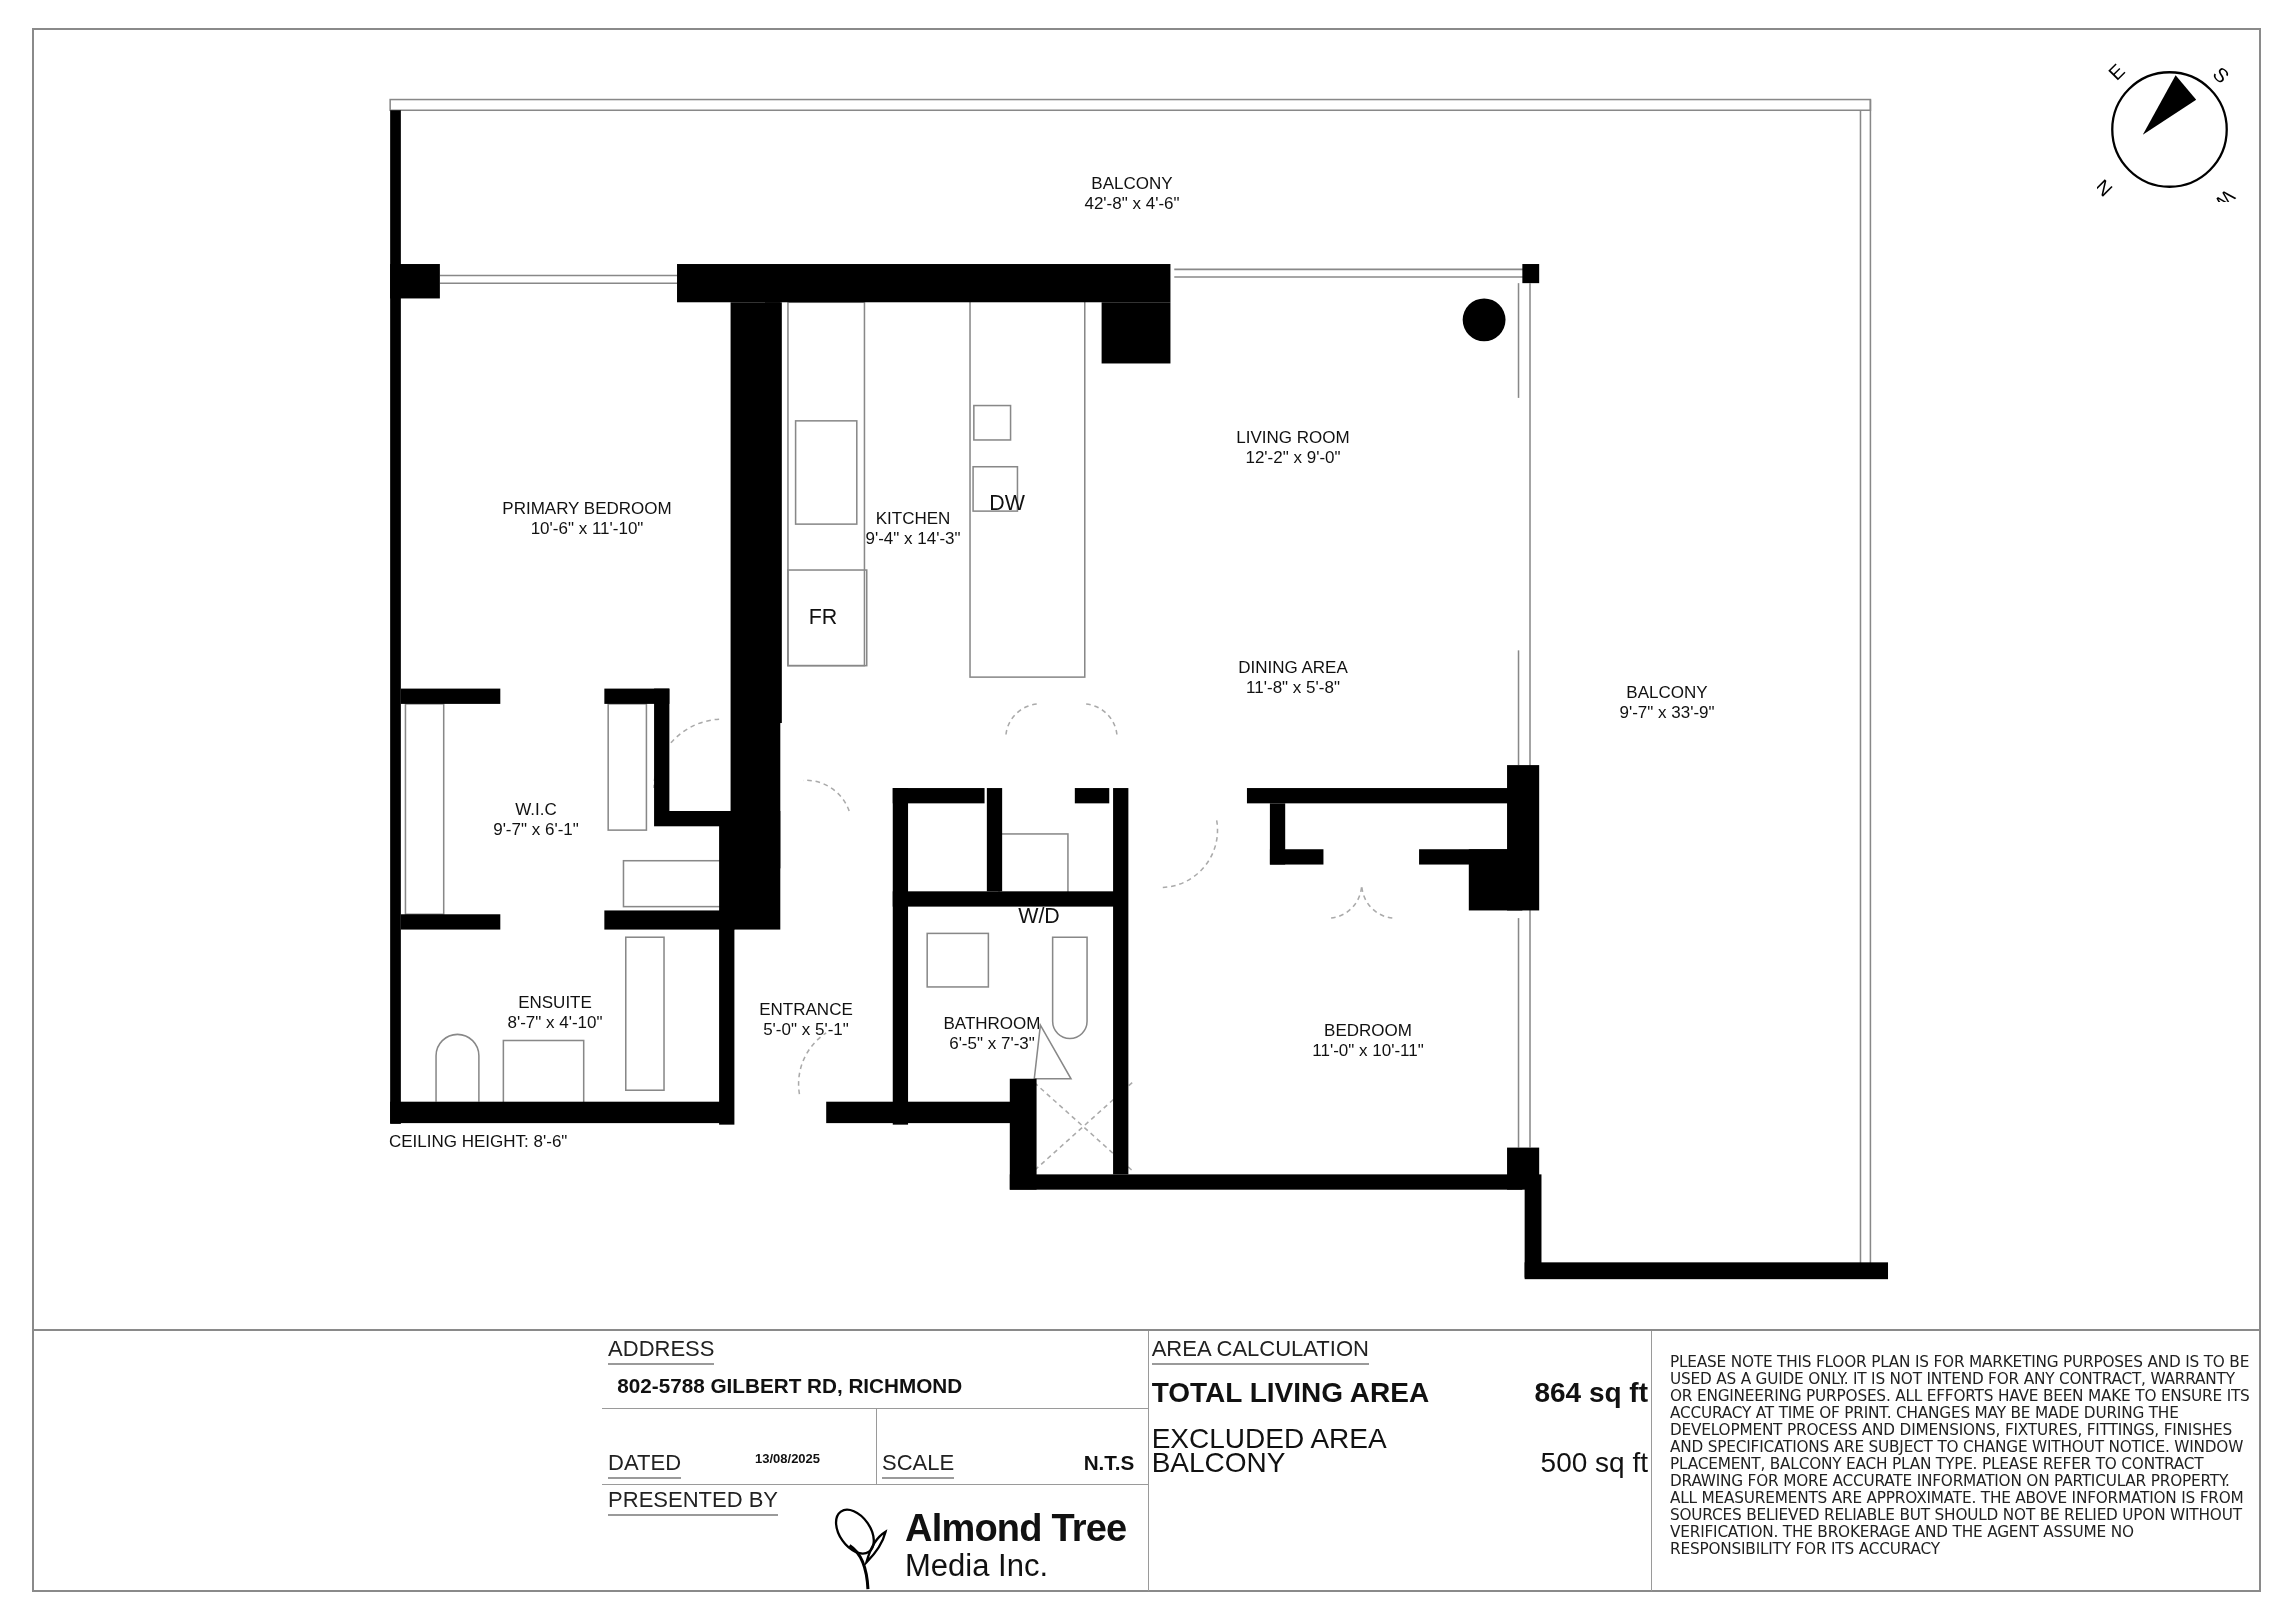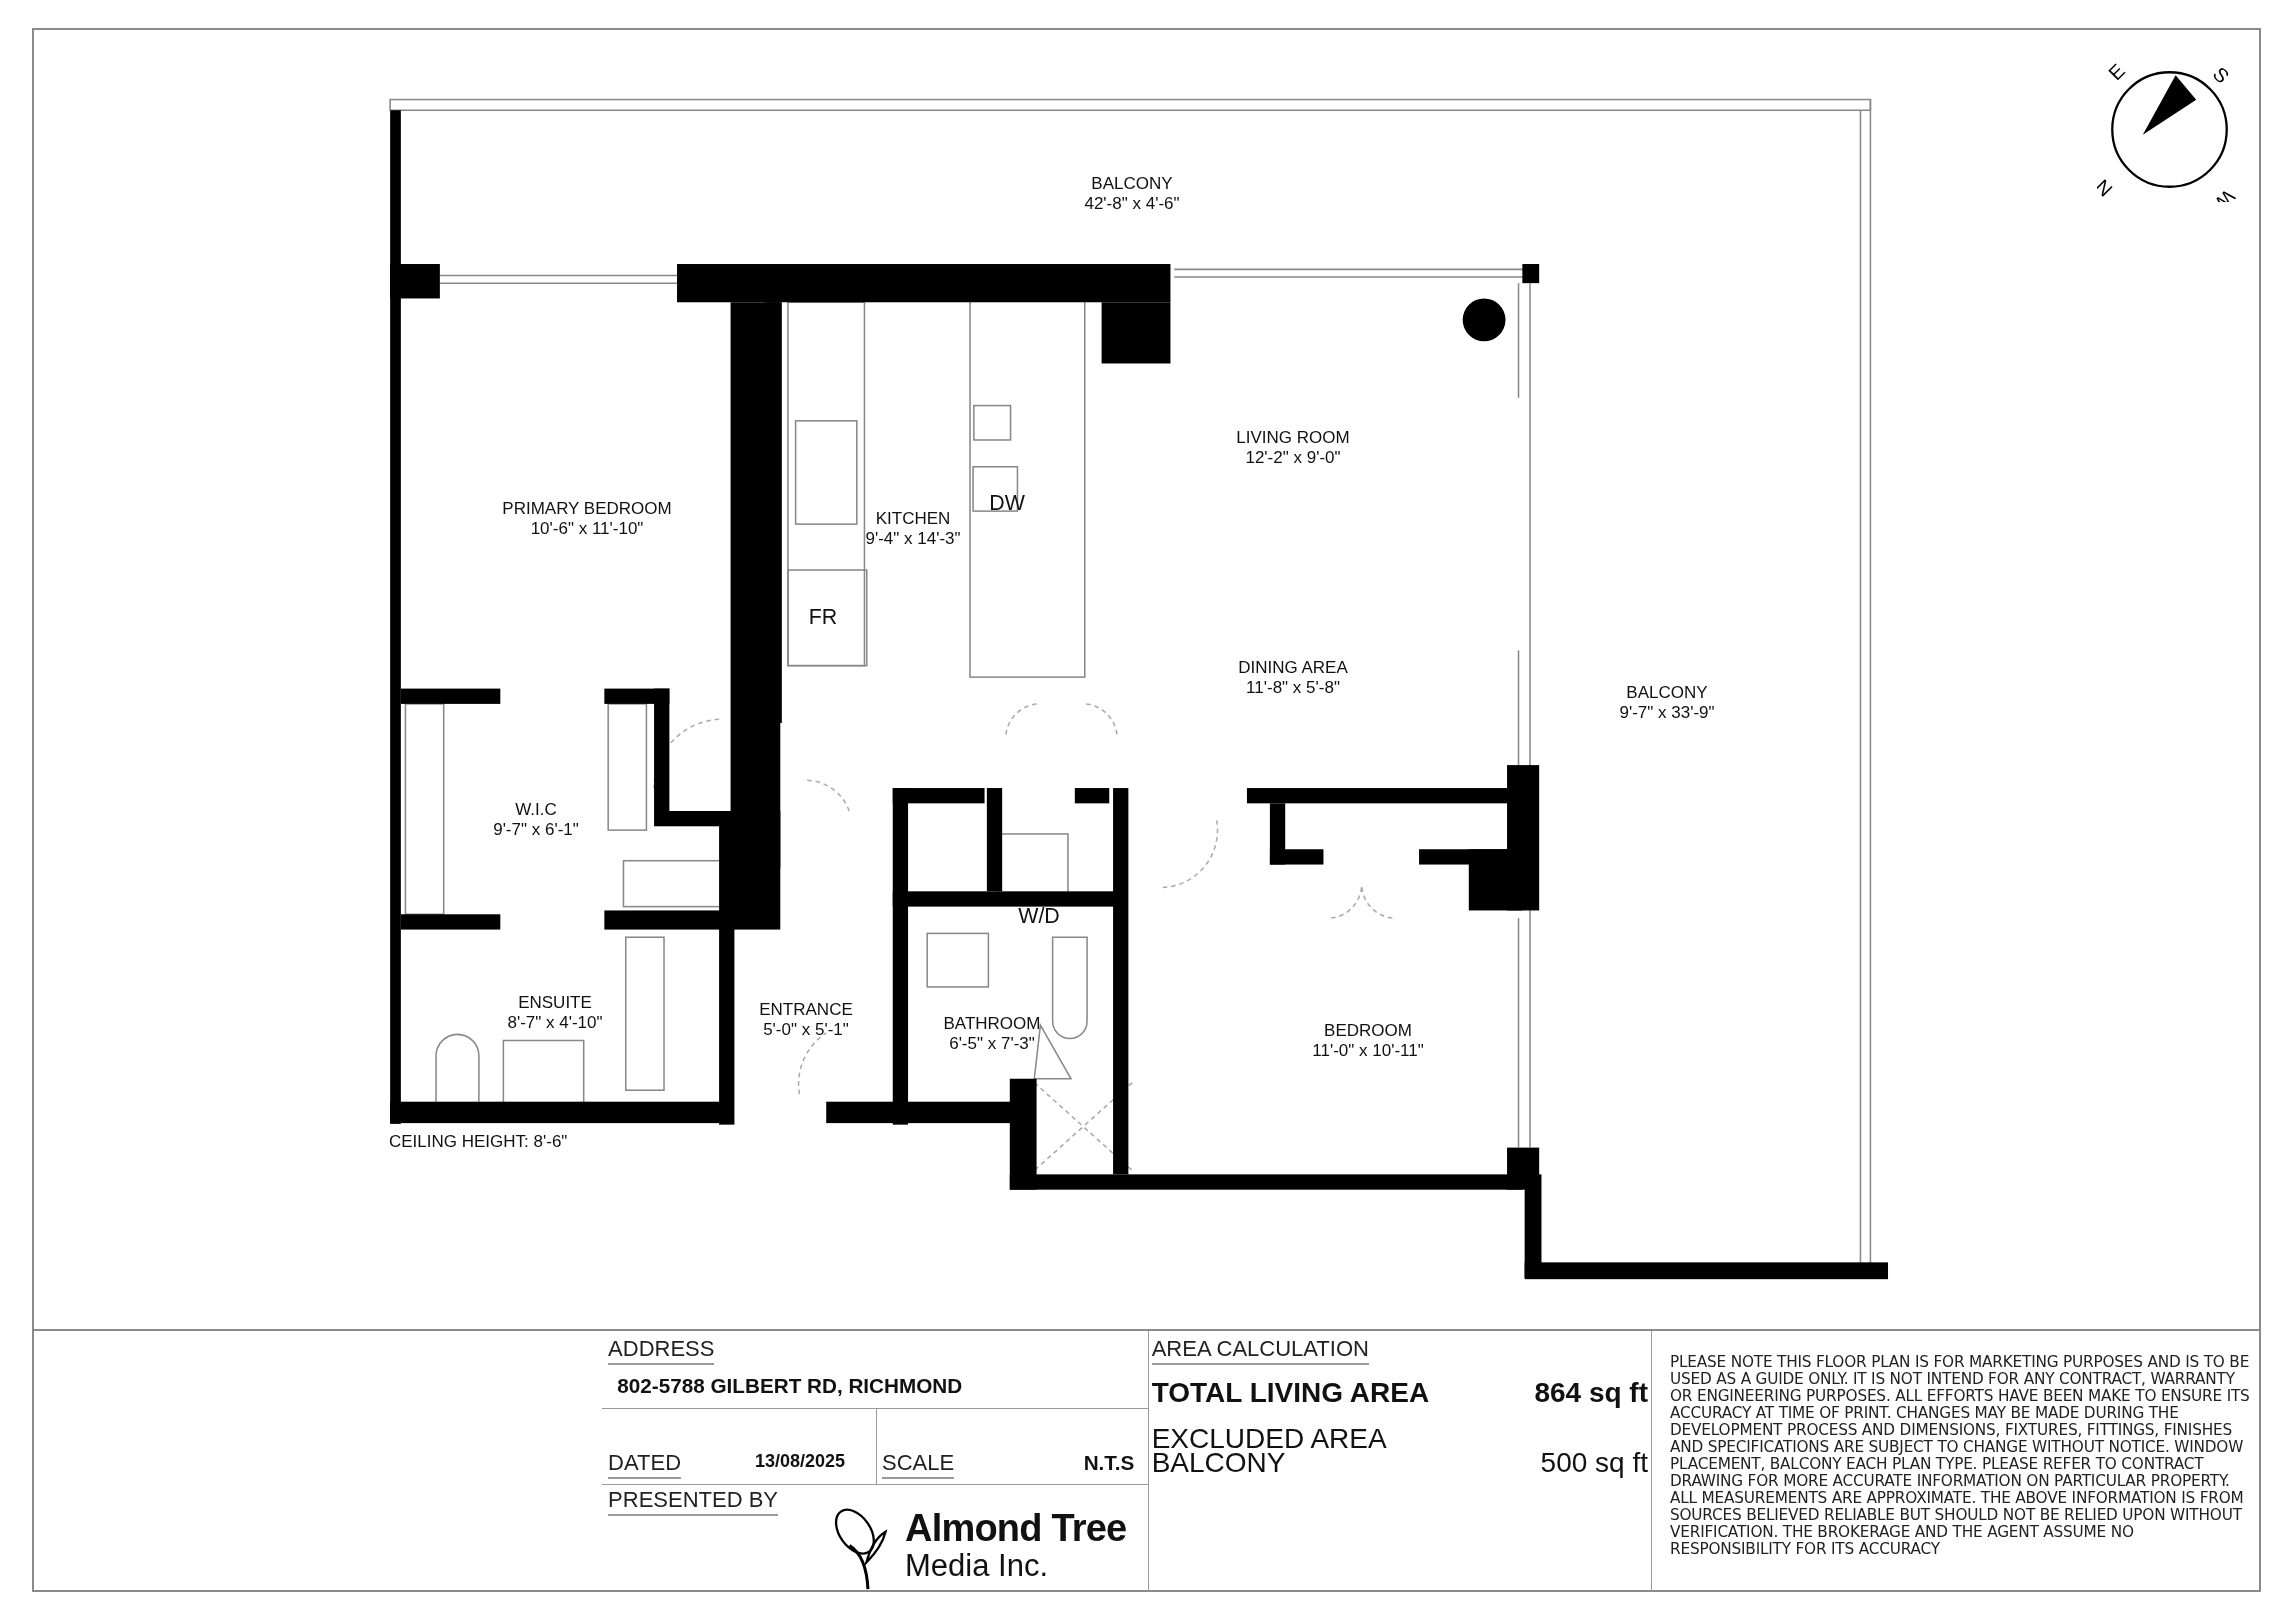--- a/index.html
+++ b/index.html
@@ -20,21 +20,21 @@
   .col.addr  { left: 562px; width: 547px; border-right: 1.5px solid #9a9a9a; margin-left: 8px; }
   .col.area  { left: 1109px; width: 511px; border-right: 1.5px solid #9a9a9a; }
   .col.disc  { left: 1621px; width: 704px; }
   .hdr { position: absolute; font-size: 22px; color: #222; border-bottom: 2.3px solid #9a9a9a;
          padding-bottom: 1.5px; line-height: 24.5px; }
   .agent-lines { position: absolute; left: 13.8px; top: 92px; font-size: 20.7px; font-weight: bold;
                  line-height: 27.5px; }
   .addr-value { position: absolute; left: 15.3px; top: 43px; font-size: 20.7px; font-weight: bold; }
   .hline { position: absolute; left: 0; right: 0; height: 0; border-top: 1.5px solid #9a9a9a; }
   .vline { position: absolute; width: 0; border-left: 1.5px solid #9a9a9a; }
-  .dated-val { position: absolute; left: 153px; top: 120px; font-size: 18px; font-weight: bold; }
+  .dated-val { position: absolute; left: 153px; top: 120px; font-size: 13px; font-weight: bold; }
   .scale-val { position: absolute; right: 13.8px; top: 120px; font-size: 20.7px; font-weight: bold; }
   .logo { position: absolute; left: 226px; top: 170px; width: 314px; height: 92px; }
   .logo .l1 { position: absolute; left: 77px; top: 6.1px; font-size: 38px; font-weight: bold; letter-spacing: -0.8px; }
   .logo .l2 { position: absolute; left: 77px; top: 47px; font-size: 31px; font-weight: normal; }
   .area-row { position: absolute; left: 10.7px; right: 3px; font-size: 28px; }
   .area-row .v { position: absolute; right: 0; top: 0; }
   .disc-text { position: absolute; left: 17px; top: 23px; width: 582px; font-size: 15.3px;
                line-height: 17px; color: #222; font-family: "DejaVu Sans", sans-serif; letter-spacing: -0.2px; }
   .compass { position: absolute; left: 2097px; top: 57px; width: 145px; height: 145px; }
 </style>

